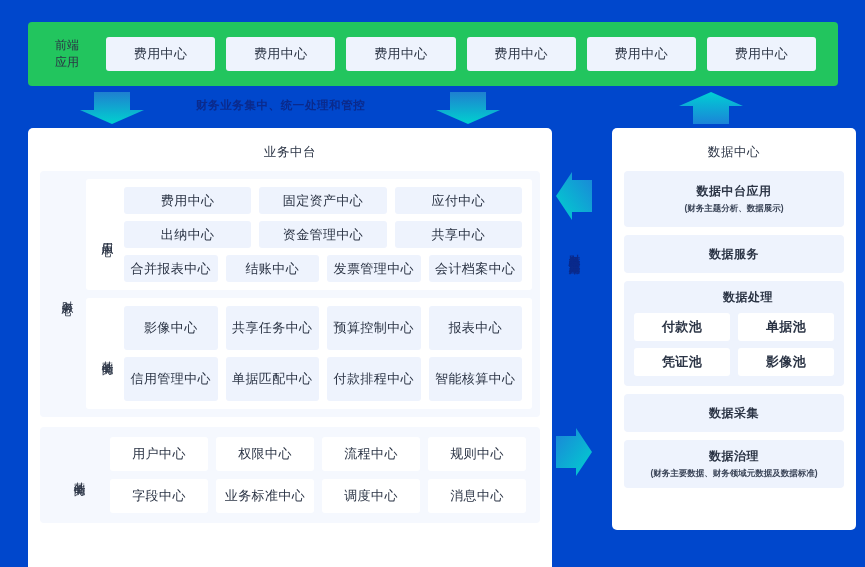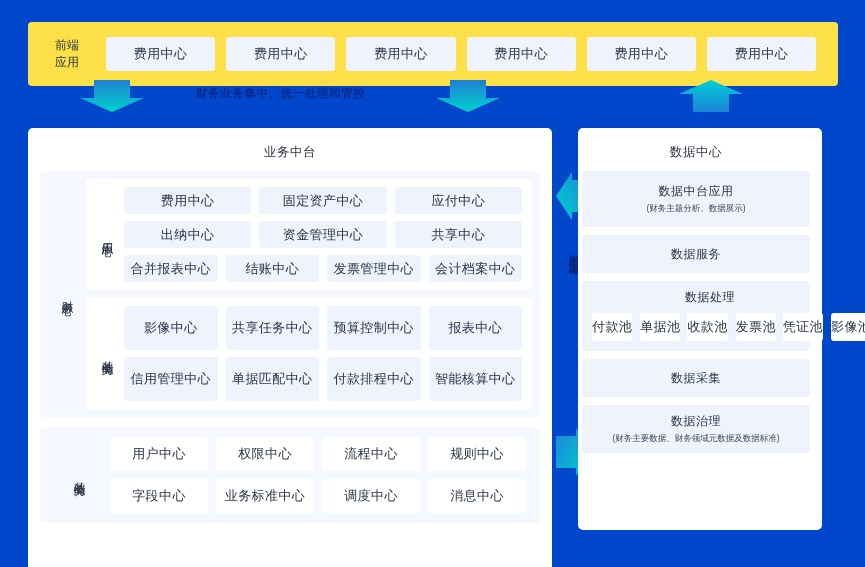--- a/index.html
+++ b/index.html
@@ -19,39 +19,39 @@
     font-size: 13px;
     letter-spacing: .4px;
     white-space: nowrap;
   }
   .cell.white { background: #ffffff; }
 
   
   #frontend-panel {
     position: absolute; left: 28px; top: 22px;
     width: 810px; height: 64px;
-    background: #fde047;
+    background: #22c55e;
     border-radius: 4px;
     display: flex; align-items: center;
   }
   #frontend-label {
     width: 78px; flex: none;
     text-align: center;
     font-size: 12px; line-height: 17px;
     color: #2b3445;
   }
   #frontend-cards {
     flex: 1; display: flex; gap: 11px;
     padding-right: 22px;
   }
   #frontend-cards .cell { flex: 1; height: 34px; }
 
   
   #flow-banner {
-    position: absolute; left: 0; top: 76px;
+    position: absolute; left: 0; top: 88px;
     width: 760px; height: 40px;
   }
   #banner-text {
     position: absolute; left: 196px; top: 10px;
     font-size: 11.5px; font-weight: bold;
     color: #0a2a8c;
     letter-spacing: .6px;
   }
   .arrow-down, .arrow-up {
     position: absolute; top: 4px;
@@ -133,47 +133,48 @@
     letter-spacing: 1px;
     display: flex; align-items: center; justify-content: center;
   }
   .arrow-side { position: absolute; left: 0; width: 36px; height: 48px; }
   .arrow-side svg { width: 100%; height: 100%; display: block; }
   #arrow-left-1 { top: 22px; }
   #arrow-right-1 { top: 278px; }
 
   
   #data-panel {
-    position: absolute; left: 578px; top: 128px;
+    position: absolute; left: 612px; top: 128px;
     width: 244px; height: 402px;
     background: #ffffff;
     border-radius: 5px;
-    padding: 10px 12px 12px 4px;
+    padding: 10px 12px 12px 12px;
     display: flex; flex-direction: column;
   }
   #data-title {
     text-align: center; font-size: 12.5px; color: #2b3445;
     padding: 6px 0 10px 0; letter-spacing: .6px;
   }
   .data-block {
     background: #eef3fd;
     border-radius: 4px;
     margin-bottom: 8px;
     display: flex; flex-direction: column;
     align-items: center; justify-content: center;
     color: #2b3445;
+    font-weight: bold;
   }
   .data-block .blk-title { font-size: 12px; letter-spacing: .5px; }
   .data-block .blk-sub { font-size: 8.5px; margin-top: 3px; color: #3c4659; }
   #block-app { height: 56px; }
   #block-service { height: 38px; text-align: right; }
   #block-process { padding: 8px 10px 10px 10px; }
   #block-process .blk-title { margin-bottom: 7px; margin-left: 28px; }
   #pool-grid {
-    width: 100%; display: flex; flex-direction: row; gap: 7px;
+    width: 100%; display: flex; flex-direction: column; gap: 7px;
   }
   #pool-grid .grid-row { height: 28px; flex: none; }
   #block-collect { height: 38px; }
   #block-govern { height: 48px; margin-bottom: 0; align-items: center; }
 </style>
 </head>
 <body>
 
 <div id="frontend-panel">
   <div id="frontend-label">
@@ -340,24 +341,20 @@
   </div>
 
   <div class="data-block" id="block-process">
     <div class="blk-title">数据处理</div>
     <div id="pool-grid">
       <div class="grid-row">
         <div class="cell white">付款池</div>
         <div class="cell white">单据池</div>
       </div>
       <div class="grid-row">
-        <div class="cell white">收款池</div>
-        <div class="cell white">发票池</div>
-      </div>
-      <div class="grid-row">
         <div class="cell white">凭证池</div>
         <div class="cell white">影像池</div>
       </div>
     </div>
   </div>
 
   <div class="data-block" id="block-collect">
     <div class="blk-title">数据采集</div>
   </div>
 

